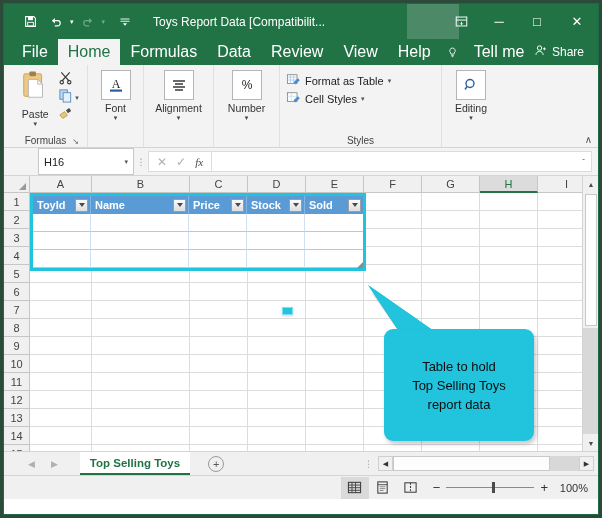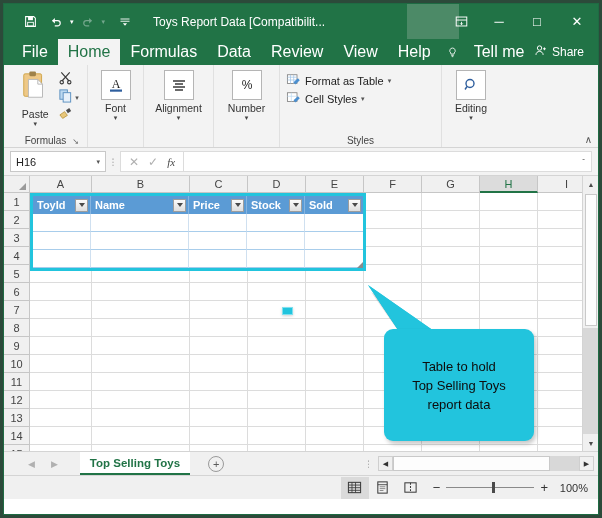--- a/index.html
+++ b/index.html
@@ -89,23 +89,24 @@
   .caret { font-size: 7px; color: #555; }
   .dlglaunch { position: absolute; bottom: 1px; font-size: 8px; color: #666; }
   .collapse-ribbon { position: absolute; right: 6px; bottom: 2px; font-size: 10px; color: #555; }
 
   
   .fbar {
     height: 28px; background: #f3f3f3; display: flex; align-items: center;
     padding: 0 6px; gap: 0px; border-bottom: 1px solid #d4d4d4;
   }
   .namebox {
-    width: 96px; height: 21px; background: #fff; border: 1px solid #c8c8c8;
+    width: 96px; height: 27px; background: #fff; border: 1px solid #c8c8c8;
     display: flex; align-items: center; padding: 7px 5px; font-size: 11px; color: #222;
     position: relative;
+    margin-left: 28px;
   }
   .namebox .nb-caret { position: absolute; right: 5px; font-size: 7px; color: #555; }
   .fb-grip { width: 14px; text-align: center; color: #888; font-size: 9px; letter-spacing:0; }
   .fb-btns { display: flex; align-items: center; gap: 9px; padding: 0 8px; height:21px;
              border:1px solid #dcdcdc; border-right:none; background:#fff; }
   .fb-btns span { font-size: 12px; color: #b0b0b0; }
   .fb-btns .fx { color: #4a4a4a; font-style: italic; font-size: 11px; font-family: "Liberation Serif", serif; }
   .fb-input {
     flex: 1; height: 21px; background: #fff; border: 1px solid #dcdcdc;
     display: flex; align-items: center; padding: 0 4px; font-size: 11px; position: relative;

